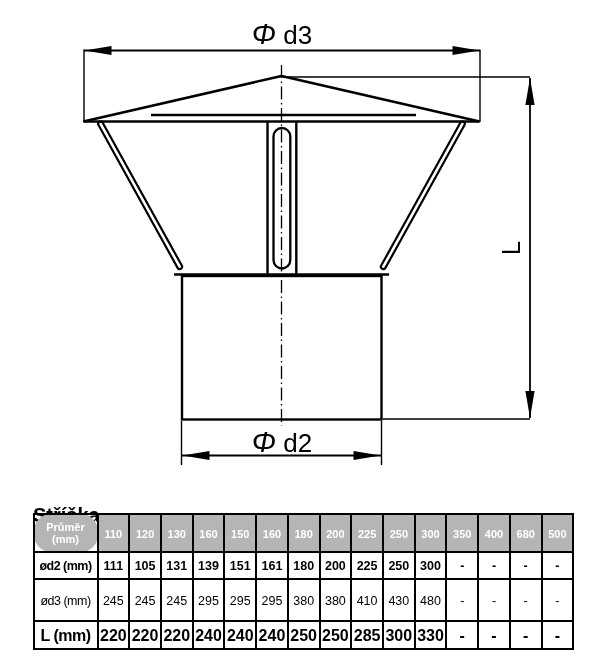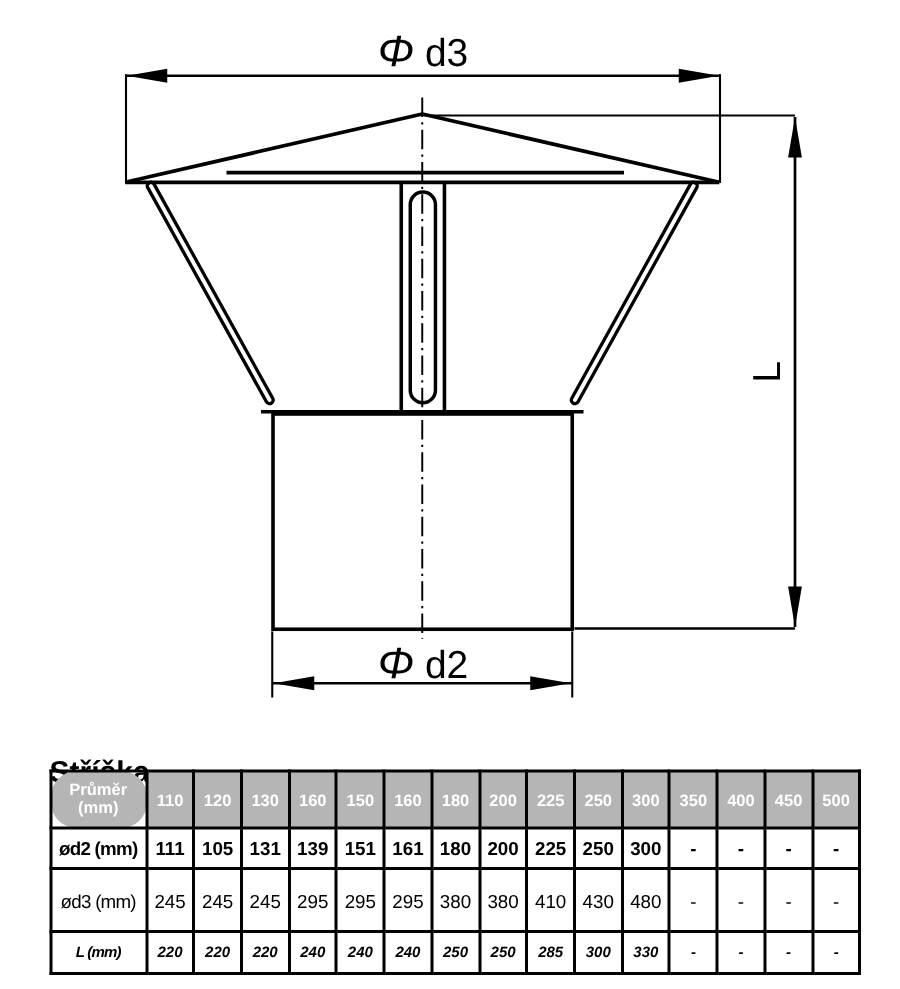--- a/index.html
+++ b/index.html
@@ -94,21 +94,21 @@
         <td>160</td>
         <td>150</td>
         <td>160</td>
         <td>180</td>
         <td>200</td>
         <td>225</td>
         <td>250</td>
         <td>300</td>
         <td>350</td>
         <td>400</td>
-        <td>450</td>
+        <td>680</td>
         <td>500</td>
   </tr>
 
   <tr class="data" style="height:27.5px;font-weight:bold;font-size:12.5px;">
     <td class="lbl">ød2 (mm)</td>
     <td>111</td>
         <td>105</td>
         <td>131</td>
         <td>139</td>
         <td>151</td>
@@ -136,21 +136,21 @@
         <td>380</td>
         <td>410</td>
         <td>430</td>
         <td>480</td>
         <td>-</td>
         <td>-</td>
         <td>-</td>
         <td>-</td>
   </tr>
 
-  <tr class="data" style="height:27.5px;font-weight:bold;font-size:10px;font-style:italic;">
+  <tr class="data" style="height:27.5px;font-weight:bold;font-size:16px;">
     <td class="lbl">L (mm)</td>
     <td>220</td>
         <td>220</td>
         <td>220</td>
         <td>240</td>
         <td>240</td>
         <td>240</td>
         <td>250</td>
         <td>250</td>
         <td>285</td>

